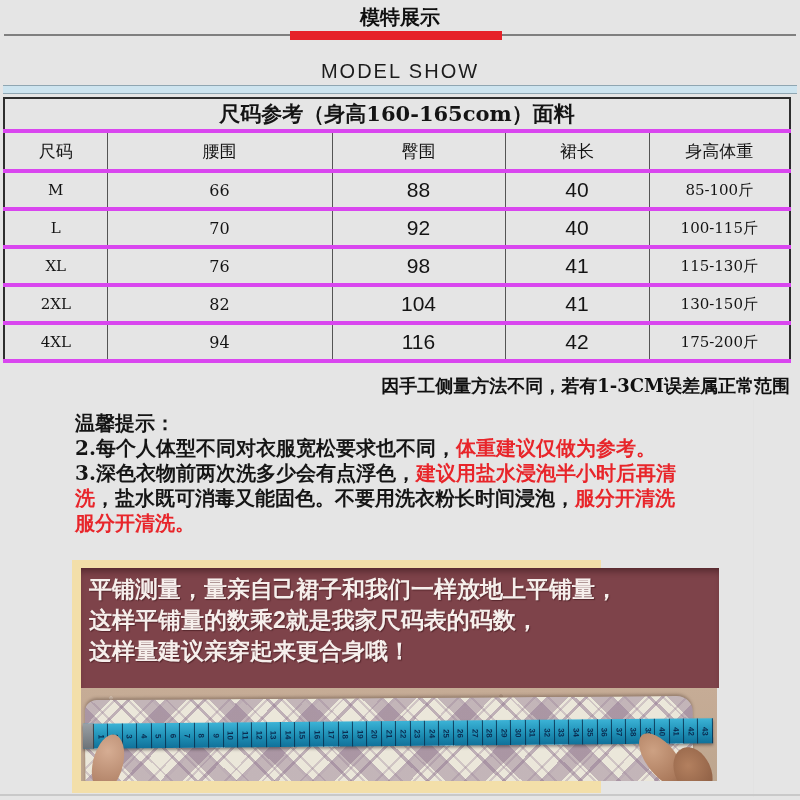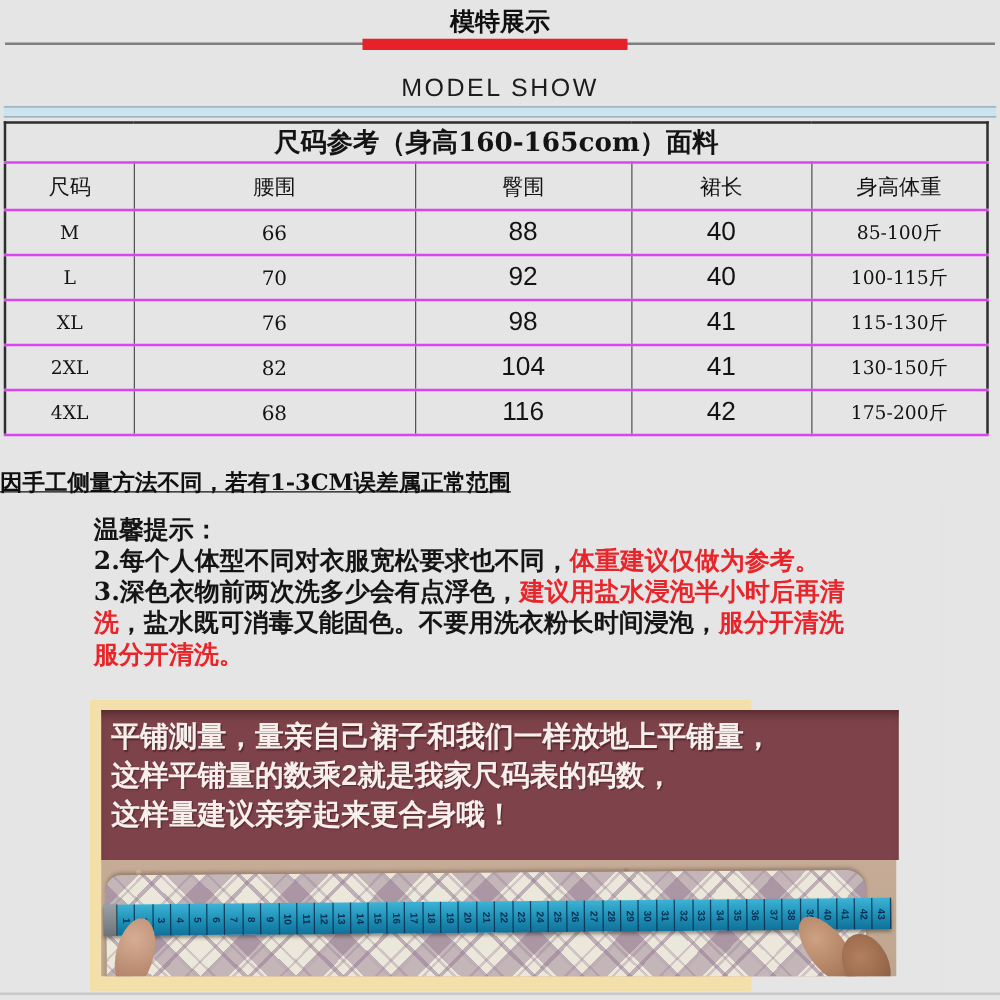--- a/index.html
+++ b/index.html
@@ -14,30 +14,30 @@
   .title-en{position:absolute;top:47px;left:0;right:0;text-align:center;
             font:20px "Liberation Sans",sans-serif;letter-spacing:2px;color:#1c1c1c;margin-top:13px;}
   .blue-band{position:absolute;top:85px;left:3px;right:3px;height:7px;background:#cde4ef;
              border-top:1px solid #8fa6b2;border-bottom:1px solid #8fa6b2;}
 
   
   .tbl-wrap{position:absolute;left:3px;top:97px;width:786px;}
   table.size{border-collapse:collapse;table-layout:fixed;width:786px;border:2px solid #2e2e2e;}
   table.size td,table.size th{border-left:1px solid #555;border-right:1px solid #555;
         text-align:center;vertical-align:middle;padding:0;font-weight:normal;color:#141414;}
-  table.size tr{border-bottom:2px solid #d946ef;}
+  table.size tr{border-bottom:4px solid #d946ef;}
   tr.t-title td{height:30px;font:bold 21px "DejaVu Serif",serif;border-left:none;border-right:none;}
   tr.t-head th{height:36px;font:17px "DejaVu Serif",serif;}
   tr.t-row td{height:34px;}
   td.c0{font:15px "DejaVu Serif",serif;}
   td.c1{font:16px "DejaVu Serif",serif;}
   td.c2,td.c3{font:bold 21px "Liberation Sans",sans-serif;}
   td.c4{font:15px "DejaVu Serif",serif;}
-  .footnote{position:absolute;top:374px;left:0;right:10px;text-align:left;
-            font:bold 18px "DejaVu Serif",serif;color:#101010;text-decoration:underline;}
+  .footnote{position:absolute;top:374px;left:0;right:10px;text-align:right;
+            font:bold 18px "DejaVu Serif",serif;color:#101010;}
 
   
   .tips{position:absolute;left:75px;top:411px;width:684px;
         font:bold 20px "DejaVu Serif",serif;line-height:25px;color:#151515;}
   .tips .red{color:#e8252a;}
   .tip-line{white-space:nowrap;}
 
   
   .panel{position:absolute;left:72px;top:560px;width:529px;height:233px;background:#f3dfa9;}
   .maroon{position:absolute;left:9px;top:8px;width:638px;height:120px;background:#7e434a;
@@ -146,21 +146,21 @@
           </tr>
           <tr class="t-row">
             <td class="c0">2XL</td>
             <td class="c1">82</td>
             <td class="c2">104</td>
             <td class="c3">41</td>
             <td class="c4">130-150斤</td>
           </tr>
           <tr class="t-row">
             <td class="c0">4XL</td>
-            <td class="c1">68</td>
+            <td class="c1">94</td>
             <td class="c2">116</td>
             <td class="c3">42</td>
             <td class="c4">175-200斤</td>
           </tr>
         </tbody>
     </table>
   </div>
   <div class="footnote">因手工侧量方法不同，若有1-3CM误差属正常范围</div>
 
   <div class="tips">

